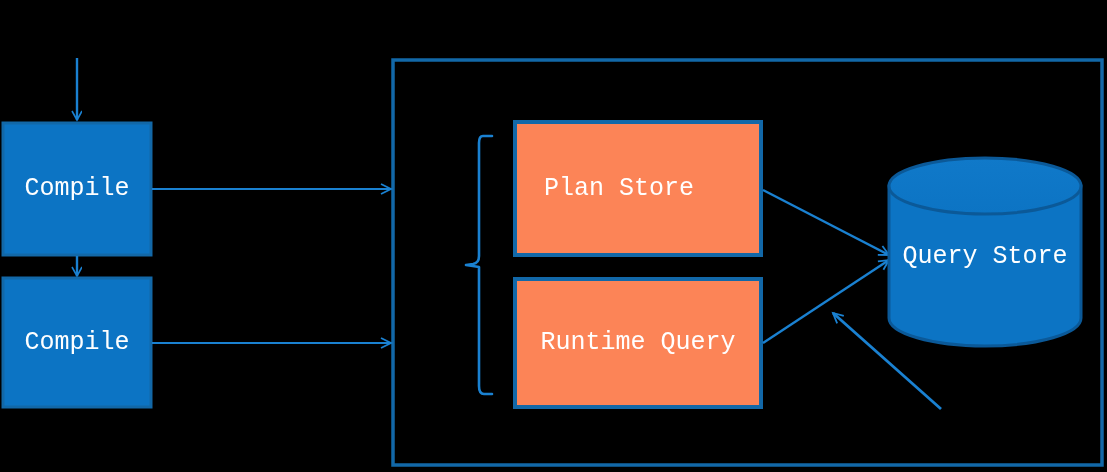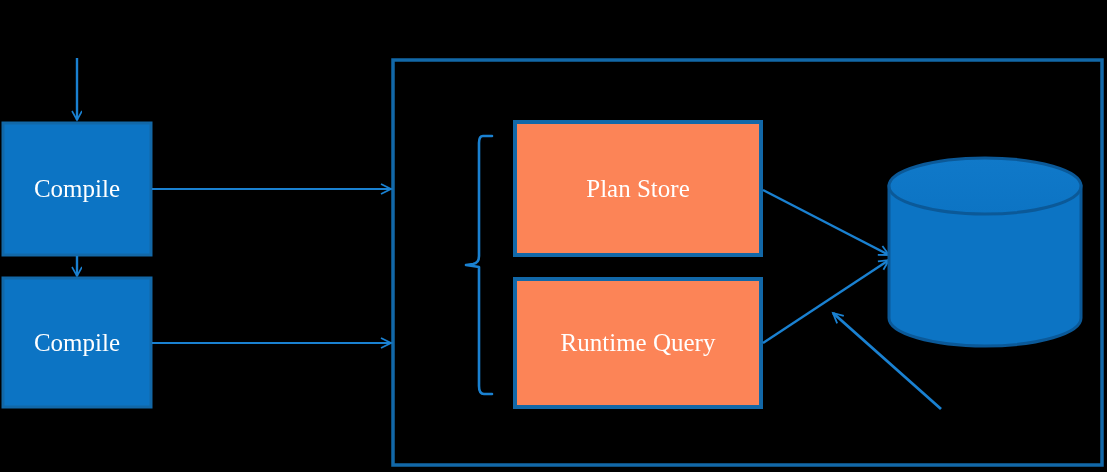--- a/index.html
+++ b/index.html
@@ -22,21 +22,21 @@
     width: 1107px;
     height: 472px;
   }
   .node-label {
     position: absolute;
     display: flex;
     align-items: center;
     justify-content: center;
     text-align: center;
     color: #ffffff;
-    font-family: Liberation Serif, serif;
+    font-family: Liberation Mono, monospace;
     font-weight: 400;
     pointer-events: none;
     line-height: 1.2;
   }
   .lbl-process { font-size: 25px; }
   .lbl-store   { font-size: 25px; }
   .lbl-db      { font-size: 25px; }
 </style>
 </head>
 <body>
@@ -91,20 +91,21 @@
 
       <ellipse cx="985" cy="186" rx="96" ry="28" fill="url(#dbTopGrad)" stroke="#0B5998" stroke-width="3"></ellipse>
     </g>
 
   </svg>
 
   <div class="node-label lbl-process" style="left:3px; top:123px; width:148px; height:132px;">Compile</div>
 
   <div class="node-label lbl-process" style="left:3px; top:278px; width:148px; height:129px;">Compile</div>
 
-  <div class="node-label lbl-store" style="left:515px; top:122px; width:246px; height:133px;">Plan Store</div>
+  <div class="node-label lbl-store" style="left:496px; top:122px; width:246px; height:133px;">Plan Store</div>
 
   <div class="node-label lbl-store" style="left:515px; top:279px; width:246px; height:128px;">Runtime Query</div>
 
   <div class="node-label lbl-db" style="left:889px; top:196px; width:192px; height:122px; flex-direction:column;">
+    <span>Query Store</span>
   </div>
 
 </div>
 
 </body></html>

